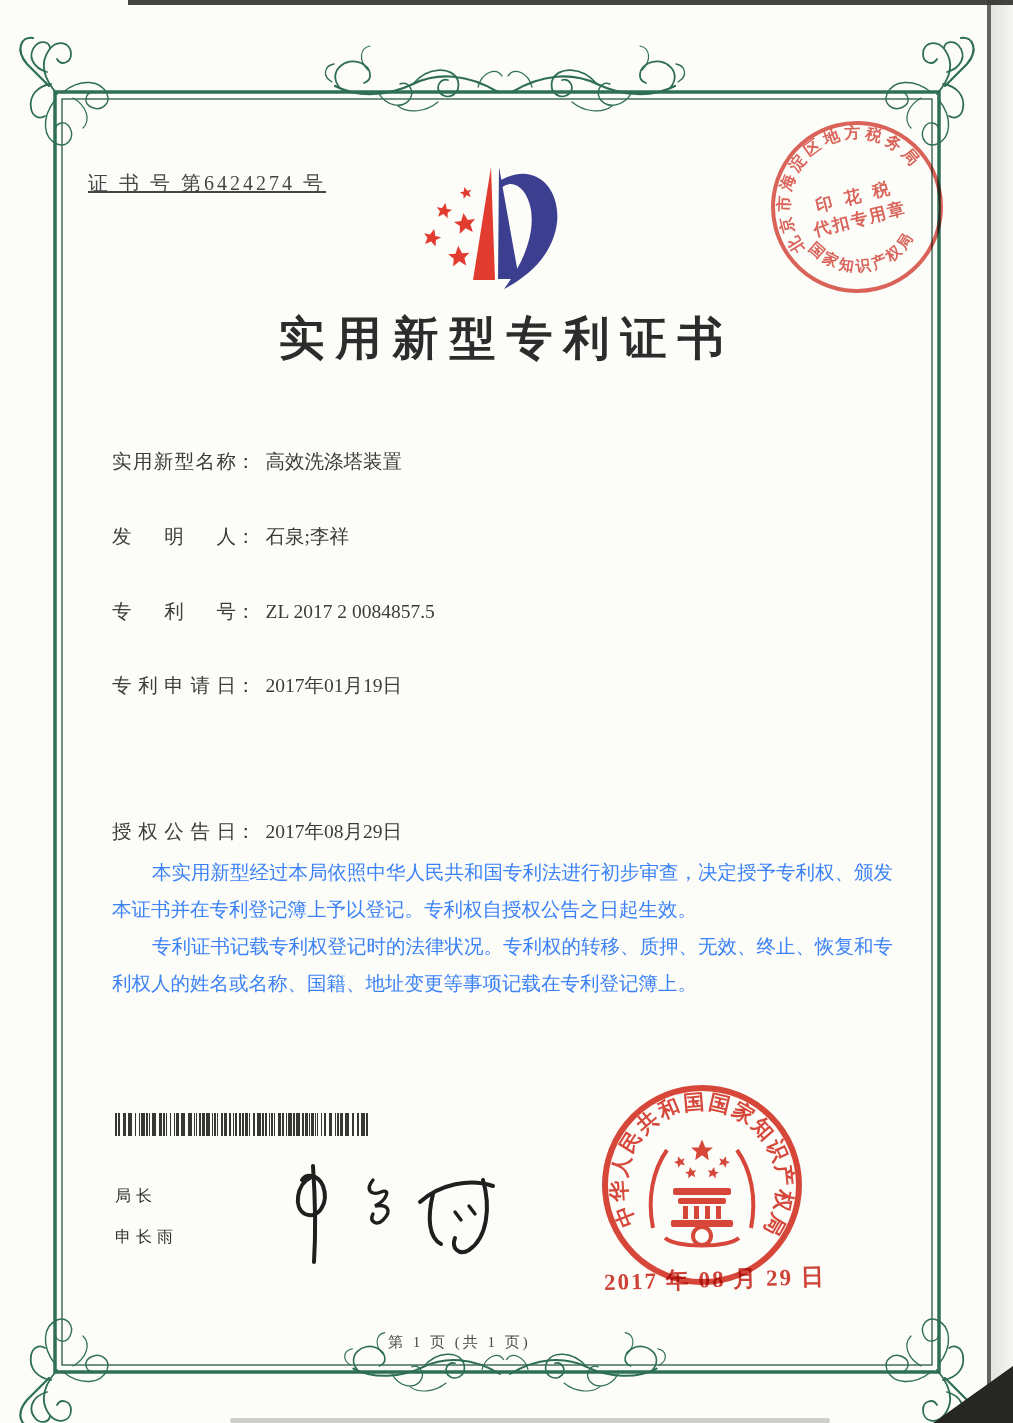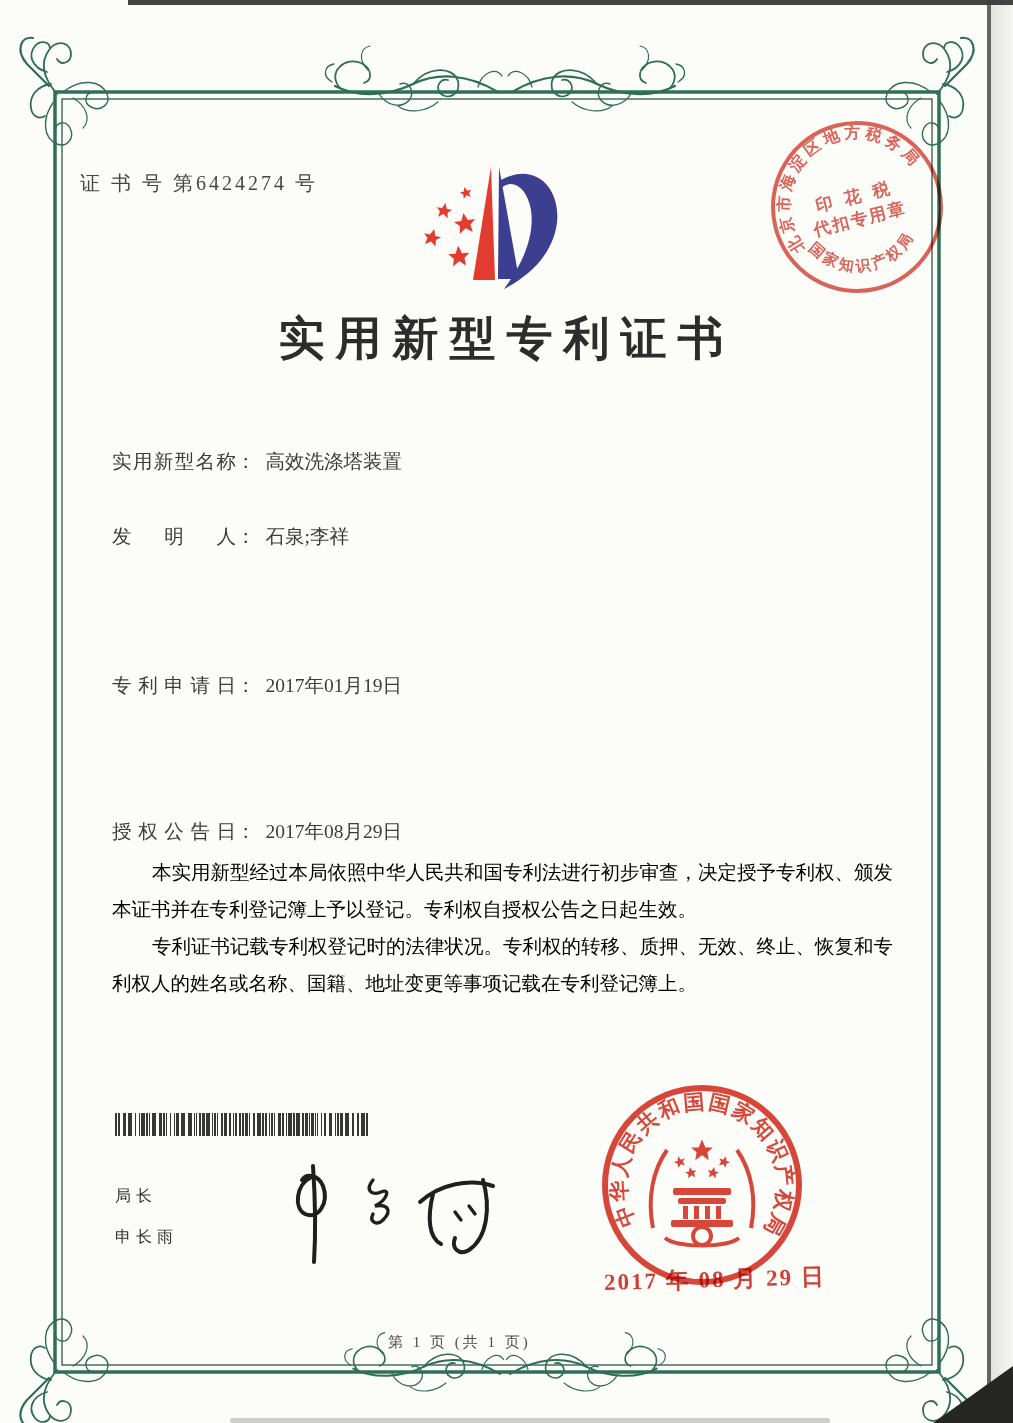--- a/index.html
+++ b/index.html
@@ -11,27 +11,27 @@
   .abs{position:absolute;}
   
   .frame-svg{left:0;top:0;pointer-events:none;}
   
   .scan-top{left:128px;top:0;right:0;height:5px;background:#232323;opacity:.85;}
   .scan-right{left:987px;top:0;width:4px;height:100%;background:#3d3d3b;opacity:.8;}
   .scan-right-soft{left:991px;top:0;right:0;height:100%;background:linear-gradient(90deg,#d8d8d4,#f2f2ee);opacity:.7;}
   .scan-corner{left:928px;top:1366px;width:85px;height:57px;background:#262624;clip-path:polygon(100% 0,100% 100%,6% 100%);}
   .scan-bottom{left:230px;bottom:0;height:5px;width:600px;background:#a9a9a3;opacity:.55;border-radius:3px;}
   
-  .cert-no{left:80px;top:170px;font-size:20px;letter-spacing:3px;color:#454545;}
+  .cert-no{left:88px;top:170px;font-size:20px;letter-spacing:3px;color:#454545;text-decoration:underline;}
   .title{left:0;top:308px;width:1013px;text-align:center;font-size:46px;font-weight:700;letter-spacing:11px;color:#2c2c2c;}
   .field{left:112px;font-size:19.5px;white-space:nowrap;color:#3b3b3b;}
   .f-label{display:inline-block;width:124px;text-align:justify;text-align-last:justify;vertical-align:bottom;}
   .f-colon{margin:0 10px 0 0;}
   .body-text{left:112px;top:854px;width:795px;}
-  .body-text p{margin:0;text-indent:2.05em;font-size:19.5px;line-height:37px;color:#000000;}
+  .body-text p{margin:0;text-indent:2.05em;font-size:19.5px;line-height:37px;color:#3b82f6;}
   .director{left:115px;font-size:16px;letter-spacing:5px;color:#303030;}
   .footer{left:388px;top:1333px;font-size:15px;letter-spacing:3px;color:#4c4c4c;}
   .seal-date{left:604px;top:1264px;font-size:23px;font-weight:600;color:#cc3227;letter-spacing:2px;transform:rotate(-1.5deg);opacity:.92;}
   .barcode{left:115px;top:1113px;width:260px;height:23px;display:flex;align-items:stretch;opacity:.88;}
   .barcode span{display:block;height:100%;background:#1c1c1c;flex:none;}
   .stamp{mix-blend-mode:multiply;}
 </style>
 </head>
 <body>
 
@@ -96,20 +96,23 @@
   </svg>
 
   <div class="abs field" style="top:448px">
     <span class="f-label">实用新型名称</span><span class="f-colon">：</span><span>高效洗涤塔装置</span>
   </div>
 
   <div class="abs title">实用新型专利证书</div>
   <div class="abs field" style="top:523px">
     <span class="f-label">发明人</span><span class="f-colon">：</span><span>石泉;李祥</span>
   </div>
+  <div class="abs field" style="top:598px">
+    <span class="f-label">专利号</span><span class="f-colon">：</span><span>ZL 2017 2 0084857.5</span>
+  </div>
   <div class="abs field" style="top:672px">
     <span class="f-label">专利申请日</span><span class="f-colon">：</span><span>2017年01月19日</span>
   </div>
   <div class="abs field" style="top:818px">
     <span class="f-label">授权公告日</span><span class="f-colon">：</span><span>2017年08月29日</span>
   </div>
 
   <div class="abs body-text">
     <p>本实用新型经过本局依照中华人民共和国专利法进行初步审查，决定授予专利权、颁发本证书并在专利登记簿上予以登记。专利权自授权公告之日起生效。</p>
     <p>专利证书记载专利权登记时的法律状况。专利权的转移、质押、无效、终止、恢复和专利权人的姓名或名称、国籍、地址变更等事项记载在专利登记簿上。</p>

